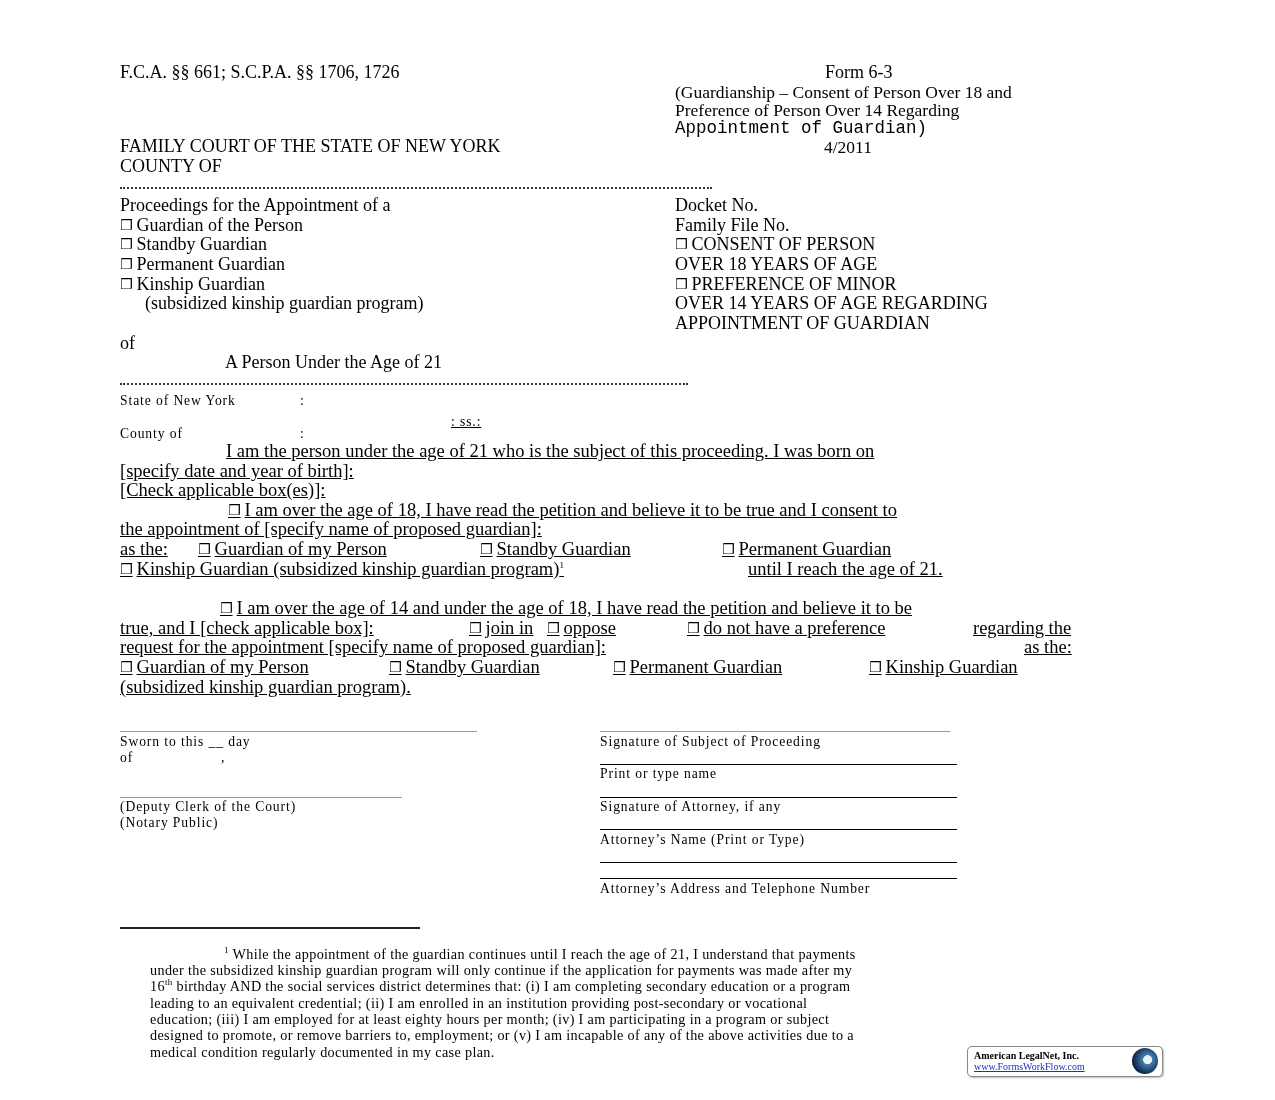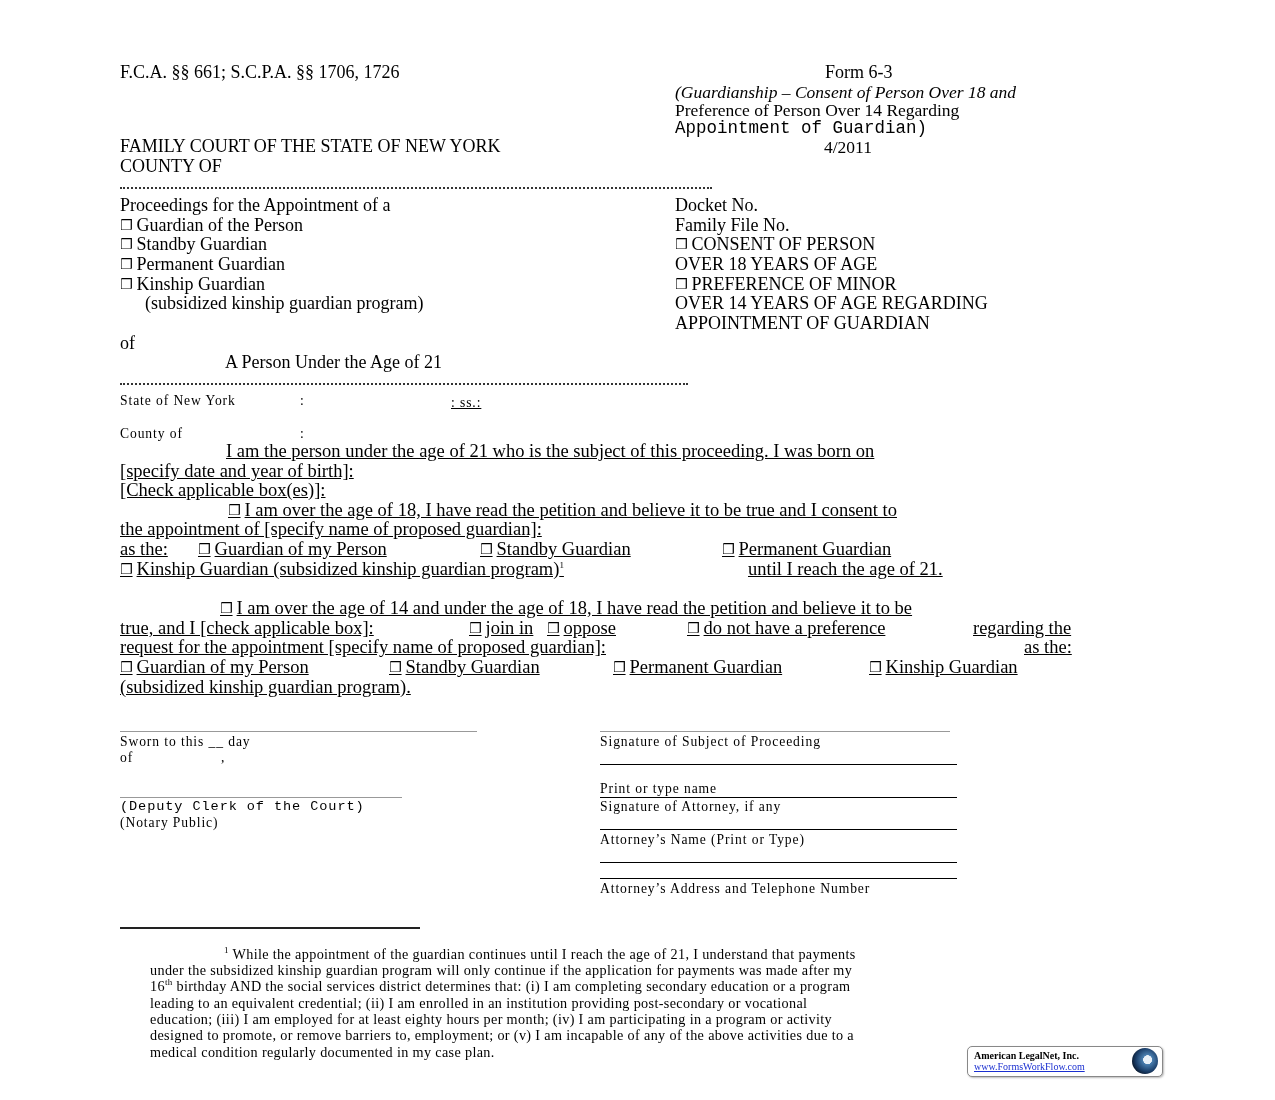--- a/index.html
+++ b/index.html
@@ -29,21 +29,21 @@
     .logo .globe {
       position: absolute; right: 4px; top: 1px; width: 26px; height: 26px; border-radius: 50%;
       background: radial-gradient(circle at 60% 45%, #e8f0f8 0 20%, #4a7fb0 22%, #1b3f6a 55%, #0a1a30 75%);
     }
   </style>
 </head>
 <body>
 
 <div class="abs t18" style="left:120px; top:63px;">F.C.A. §§ 661; S.C.P.A. §§ 1706, 1726</div>
 <div class="abs t18" style="left:825px; top:63px;">Form 6-3</div>
-<div class="abs t17" style="left:675px; top:83px;font-style:italic;">(Guardianship – Consent of Person Over 18 and</div>
+<div class="abs t17" style="left:675px; top:83px;">(Guardianship – Consent of Person Over 18 and</div>
 <div class="abs t17" style="left:675px; top:101px;">Preference of Person Over 14 Regarding</div>
 <div class="abs t17" style="left:675px; top:119px;font-family:Liberation Mono, monospace;">Appointment of Guardian)</div>
 <div class="abs t17" style="left:824px; top:138px;">4/2011</div>
 
 <div class="abs t18" style="left:120px; top:137px;">FAMILY COURT OF THE STATE OF NEW YORK</div>
 <div class="abs t18" style="left:120px; top:157px;">COUNTY OF</div>
 
 <div class="abs dots" style="left:120px; top:179px; width:592px;"></div>
 
 <div class="abs t18" style="left:120px; top:196px;">Proceedings for the Appointment of a</div>
@@ -72,21 +72,21 @@
 </div>
 <div class="abs t18" style="left:675px; top:255px;">OVER 18 YEARS OF AGE</div>
 <div class="abs t18" style="left:675px; top:275px;">
   <span class="box">❒</span><span>PREFERENCE OF MINOR</span>
 </div>
 <div class="abs t18" style="left:675px; top:294px;">OVER 14 YEARS OF AGE REGARDING</div>
 <div class="abs t18" style="left:675px; top:314px;">APPOINTMENT OF GUARDIAN</div>
 
 <div class="abs t14" style="left:120px; top:393px;">State of New York</div>
 <div class="abs t14" style="left:300px; top:393px;">:</div>
-<div class="abs t14" style="left:451px; top:395px;text-decoration:underline;">: ss.:</div>
+<div class="abs t14" style="left:451px; top:414px;text-decoration:underline;">: ss.:</div>
 <div class="abs t14" style="left:120px; top:426px;">County of</div>
 <div class="abs t14" style="left:300px; top:426px;">:</div>
 
 <div class="abs cond" style="left:226px; top:442px;">I am the person under the age of 21 who is the subject of this proceeding. I was born on</div>
 <div class="abs cond" style="left:120px; top:462px;">[specify date and year of birth]:</div>
 <div class="abs cond" style="left:120px; top:481px;">[Check applicable box(es)]:</div>
 
 <div class="abs cond" style="left:228px; top:501px;">
   <span class="box">❒</span><span>I am over the age of 18, I have read the petition and believe it to be true  and I consent to</span>
 </div>
@@ -136,44 +136,44 @@
 <div class="abs cond" style="left:869px; top:658px;">
   <span class="box">❒</span><span>Kinship Guardian</span>
 </div>
 <div class="abs cond" style="left:120px; top:678px;">(subsidized kinship guardian program).</div>
 
 <div class="hline grey" style="left:120px; top:731px; width:357px;"></div>
 <div class="abs t14" style="left:120px; top:734px;">Sworn to this __  day</div>
 <div class="abs t14" style="left:120px; top:750px;">of</div>
 <div class="abs t14" style="left:221px; top:750px;">,</div>
 <div class="hline grey" style="left:120px; top:797px; width:282px;"></div>
-<div class="abs t14" style="left:120px; top:799px;font-family:Liberation Mono, monospace;">(Deputy Clerk of the Court)</div>
+<div class="abs t14" style="left:120px; top:799px;">(Deputy Clerk of the Court)</div>
 <div class="abs t14" style="left:120px; top:815px;">(Notary Public)</div>
 
 <div class="hline grey" style="left:600px; top:731px; width:350px;"></div>
 <div class="abs t14" style="left:600px; top:734px;">Signature of  Subject of  Proceeding</div>
 <div class="hline" style="left:600px; top:764px; width:357px;"></div>
-<div class="abs t14" style="left:600px; top:766px;margin-top:15px;">Print or type name</div>
+<div class="abs t14" style="left:600px; top:766px;">Print or type name</div>
 <div class="hline" style="left:600px; top:797px; width:357px;"></div>
 <div class="abs t14" style="left:600px; top:799px;">Signature of Attorney, if any</div>
 <div class="hline" style="left:600px; top:829px; width:357px;"></div>
 <div class="abs t14" style="left:600px; top:832px;">Attorney’s Name (Print or Type)</div>
 <div class="hline" style="left:600px; top:862px; width:357px;"></div>
 <div class="hline" style="left:600px; top:878px; width:357px;"></div>
 <div class="abs t14" style="left:600px; top:881px;">Attorney’s Address and Telephone Number</div>
 
 <div class="hline thick" style="left:120px; top:927px; width:300px;"></div>
 <div class="abs foot" style="left:224px; top:946px;">
   <sup>1</sup>
   <span>While the appointment of the guardian continues until I reach the age of 21, I understand that payments</span>
 </div>
 <div class="abs foot" style="left:150px; top:962px;">under the subsidized kinship guardian program will only continue if the application for payments was made after my</div>
 <div class="abs foot" style="left:150px; top:978px;"><span>16</span><sup>th</sup><span> birthday AND the social services district determines that: (i) I am completing secondary education or a program</span></div>
 <div class="abs foot" style="left:150px; top:995px;">leading to an equivalent credential; (ii) I am enrolled in an institution providing post-secondary or vocational</div>
-<div class="abs foot" style="left:150px; top:1011px;">education; (iii) I am employed for at least eighty hours per month; (iv) I am participating in a program or activity</div>
+<div class="abs foot" style="left:150px; top:1011px;">education; (iii) I am employed for at least eighty hours per month; (iv) I am participating in a program or subject</div>
 <div class="abs foot" style="left:150px; top:1027px;">designed to promote, or remove barriers to, employment; or (v) I am incapable of any of the above activities due to a</div>
 <div class="abs foot" style="left:150px; top:1044px;">medical condition regularly documented in my case plan.</div>
 
 <div class="logo">
   <span class="l1">American LegalNet, Inc.</span>
   <span class="l2">www.FormsWorkFlow.com</span>
   <span class="globe"></span>
 </div>
 
 </body></html>

